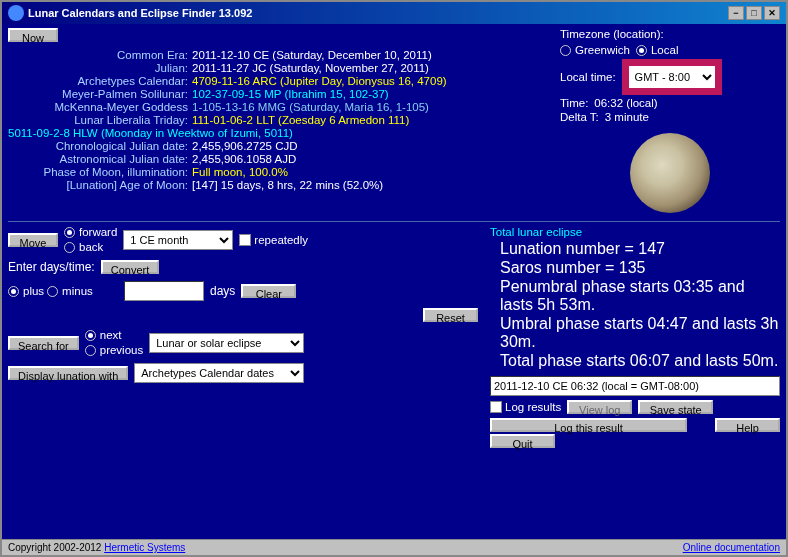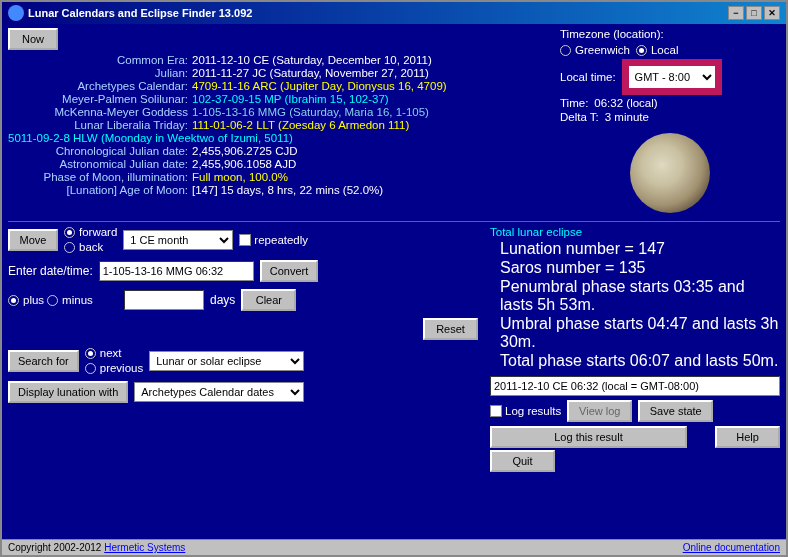--- a/index.html
+++ b/index.html
@@ -182,21 +182,21 @@
       margin-bottom: 3px;
     }
     .win-button {
       background: #c0c0c0;
       color: black;
       border: 2px outset #ffffff;
       padding: 2px 8px;
       font-size: 11px;
       cursor: pointer;
       white-space: nowrap;
-      height: 22px;
+      height: 14px;
     }
     .win-button.narrow { min-width: 55px; }
     .checkbox-group {
       display: flex;
       align-items: center;
       gap: 3px;
       font-size: 11.5px;
       color: white;
     }
     .checkbox {
@@ -400,22 +400,21 @@
             <option>1 week</option>
             <option>1 hour</option>
           </select>
           <div class="checkbox-group">
             <div class="checkbox"></div>
             <span>repeatedly</span>
           </div>
         </div>
 
         <div class="control-row">
-          <span style="white-space:nowrap;">Enter date/time:</span>
-          <input type="text" class="text-input" value="1-105-13-16 MMG 06:32" style="width: 155px;">
+          <span style="white-space:nowrap;">Enter days/time:</span>
           <button class="win-button narrow">Convert</button>
         </div>
 
         <div class="control-row">
           <div style="width:110px; display:flex; flex-direction:row; gap:3px;">
             <div class="radio-item">
               <span class="radio-btn selected"></span>
               <span>plus</span>
             </div>
             <div class="radio-item">

